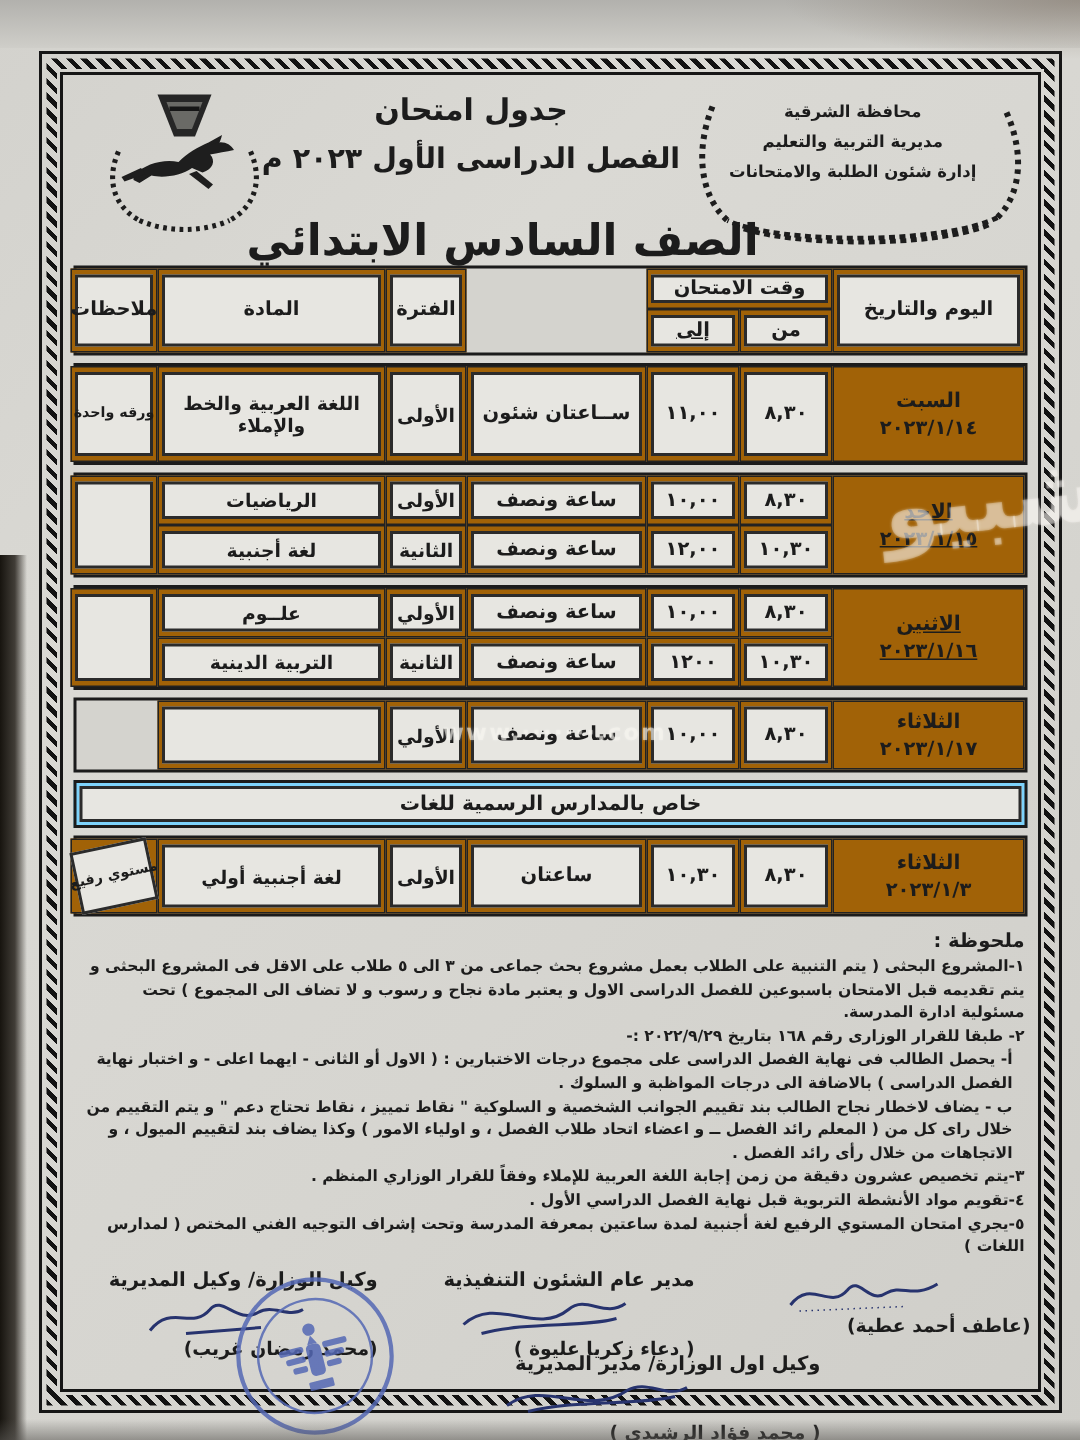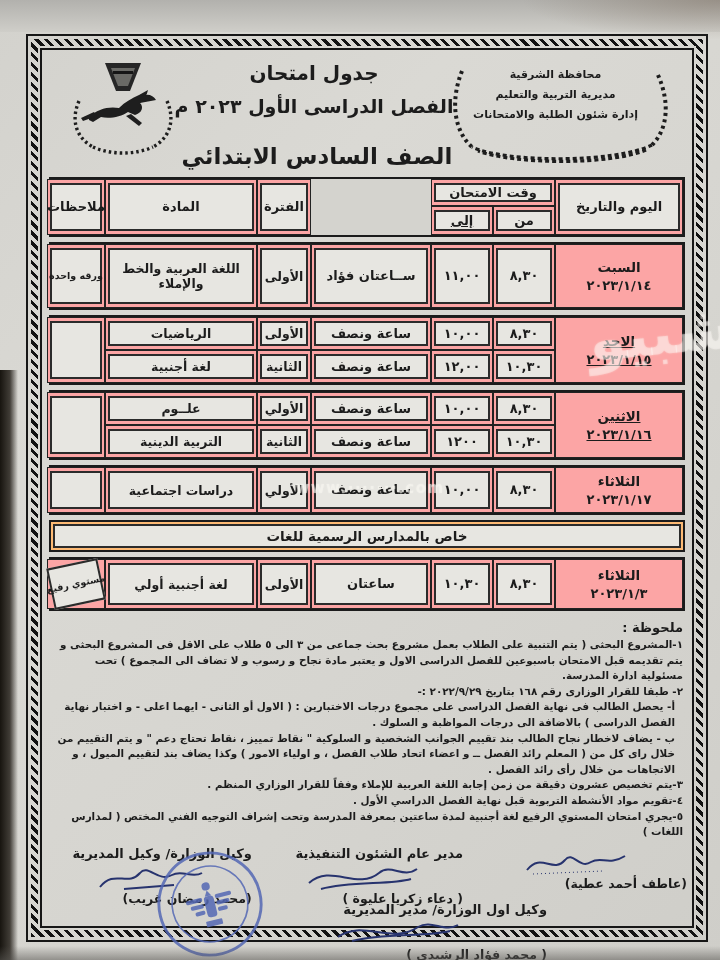--- a/index.html
+++ b/index.html
@@ -21,37 +21,37 @@
   
   .frame{position:absolute;left:26px;top:34px;width:682px;height:908px;border:2.5px solid #161616;box-sizing:border-box;}
   .frame .band{position:absolute;inset:3px;border:7px solid transparent;
     border-image:repeating-linear-gradient(45deg,#121212 0 3px,rgba(0,0,0,0) 3px 7px) 7;}
   .frame .inner-line{position:absolute;inset:12px;border:2px solid #161616;}
 
   .content{position:absolute;inset:15px 17px;font-weight:700;}
 
   
   .hdr{position:relative;height:126px;}
-  .org{position:absolute;top:6px;right:18px;width:225px;height:112px;}
+  .org{position:absolute;top:6px;right:5px;width:225px;height:112px;}
   .org .lines{position:absolute;top:8px;right:14px;left:8px;text-align:center;line-height:1.8;}
   .org .l{font-size:11px;font-weight:700;white-space:nowrap;}
   .org svg{position:absolute;inset:0;}
   .titles{position:absolute;top:10px;right:235px;width:280px;text-align:center;}
   .t1{font-size:20px;font-weight:800;}
   .t2{font-size:19px;font-weight:700;margin-top:10px;letter-spacing:.5px;}
-  .t3{position:absolute;top:92px;right:162px;width:420px;text-align:center;font-size:23px;font-weight:800;}
+  .t3{position:absolute;top:92px;right:144px;width:420px;text-align:center;font-size:29px;font-weight:800;}
   .emblem{position:absolute;top:10px;left:18px;width:120px;height:100px;}
 
   
   .tbl{width:636px;margin:0 auto;direction:rtl;}
   .tg{display:grid;grid-template-columns:128px 62px 62px 120px 54px 152px 58px;
       border:2.5px solid #1b1b1b;margin-top:5px;background:#d4d3ce;}
   .tg:first-child{margin-top:0;}
   .c{border:1px solid #222;display:flex;align-items:center;justify-content:center;
-     padding:2px;box-sizing:border-box;background:#fca5a5;min-width:0;}
+     padding:2px;box-sizing:border-box;background:#a16207;min-width:0;}
   .ib{border:2px solid #2b2b2b;background:#e7e6e1;display:flex;align-items:center;justify-content:center;
      text-align:center;width:100%;height:calc(100% - 2px);padding:1px 3px;box-sizing:border-box;line-height:1.2;}
   .daycell{flex-direction:column;gap:3px;font-size:13.5px;}
   .daycell .d2{letter-spacing:.5px;font-size:13px;}
   .timeval{font-size:13px;letter-spacing:2px;white-space:nowrap;}
   .dur{font-size:13px;white-space:nowrap;}
   .per{font-size:12.5px;}
   .subj{font-size:12.5px;}
   .notecell .ib{font-size:9.5px;white-space:nowrap;}
   .hcell .ib{font-size:13px;white-space:nowrap;}
@@ -65,21 +65,21 @@
   .ghead .h-per{grid-column:5;grid-row:1/3;}
   .ghead .h-sub{grid-column:6;grid-row:1/3;}
   .ghead .h-not{grid-column:7;grid-row:1/3;}
 
   .rows1{grid-template-rows:64px;}
   .rows2{grid-template-rows:33px 33px;}
   .rowsT{grid-template-rows:46px;}
   .rowsL{grid-template-rows:50px;}
   .span2{grid-row:1/3;text-decoration:underline;}
 
-  .bandrow{border:2.5px solid #1b1b1b;margin-top:5px;background:#fdba74;padding:2px;}
+  .bandrow{border:2.5px solid #1b1b1b;margin-top:5px;background:#7dd3fc;padding:2px;}
   .bandrow .ib{height:24px;font-size:13.5px;}
 
   .tilt{transform:rotate(-12deg);}
 
   
   .notes{margin:9px 6px 0;text-align:right;}
   .notes .ttl{font-size:13px;font-weight:800;margin-bottom:2px;}
   .notes .ln{font-size:10.4px;font-weight:700;line-height:1.5;}
   .notes .ind{padding-right:8px;}
 
@@ -190,21 +190,21 @@
           <span>السبت</span>
           <span class="d2">٢٠٢٣/١/١٤</span>
         </div>
         <div class="c">
             <div class="ib timeval">٨,٣٠</div>
           </div>
         <div class="c">
             <div class="ib timeval">١١,٠٠</div>
           </div>
         <div class="c">
-            <div class="ib dur">ســاعتان فؤاد</div>
+            <div class="ib dur">ســاعتان شئون</div>
           </div>
         <div class="c">
             <div class="ib per">الأولى</div>
           </div>
         <div class="c">
             <div class="ib subj">اللغة العربية والخط والإملاء</div>
           </div>
         <div class="c notecell">
             <div class="ib">ورقه واحدة</div>
           </div>
@@ -299,23 +299,20 @@
             <div class="ib timeval">٨,٣٠</div>
           </div>
         <div class="c">
             <div class="ib timeval">١٠,٠٠</div>
           </div>
         <div class="c">
             <div class="ib dur">ساعة ونصف</div>
           </div>
         <div class="c">
             <div class="ib per">الأولي</div>
-          </div>
-        <div class="c">
-            <div class="ib subj">دراسات اجتماعية</div>
           </div>
         <div class="c notecell">
             <div class="ib"></div>
           </div>
       </div>
 
       <div class="bandrow">
         <div class="ib">خاص بالمدارس الرسمية للغات</div>
       </div>
 

